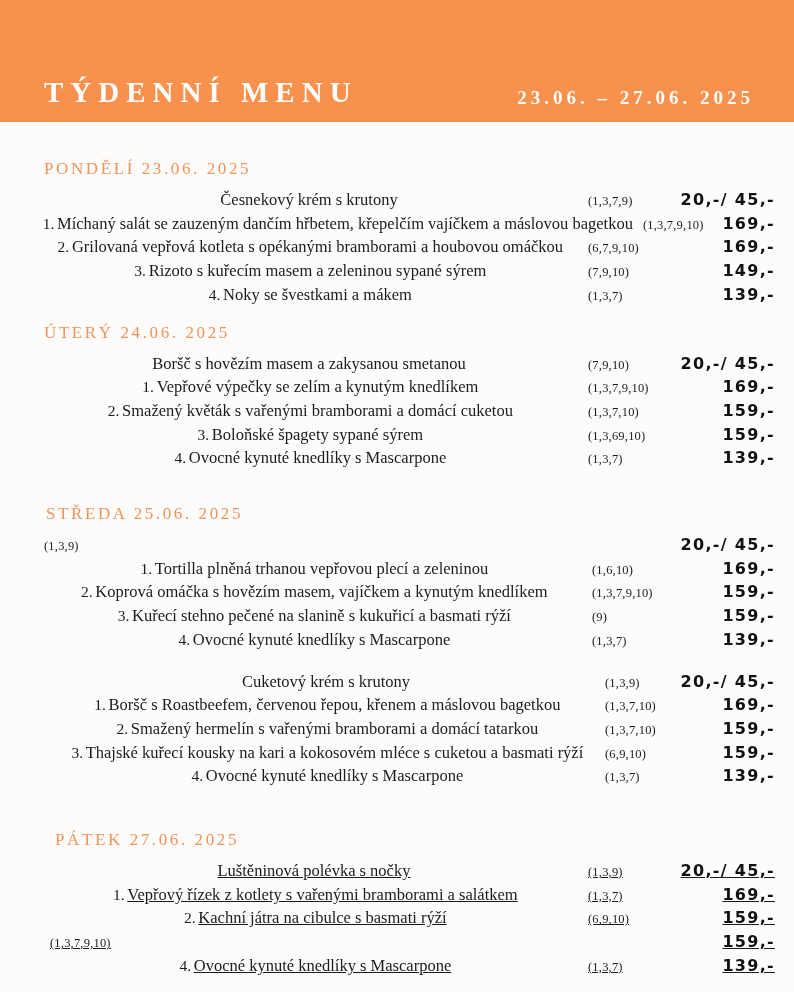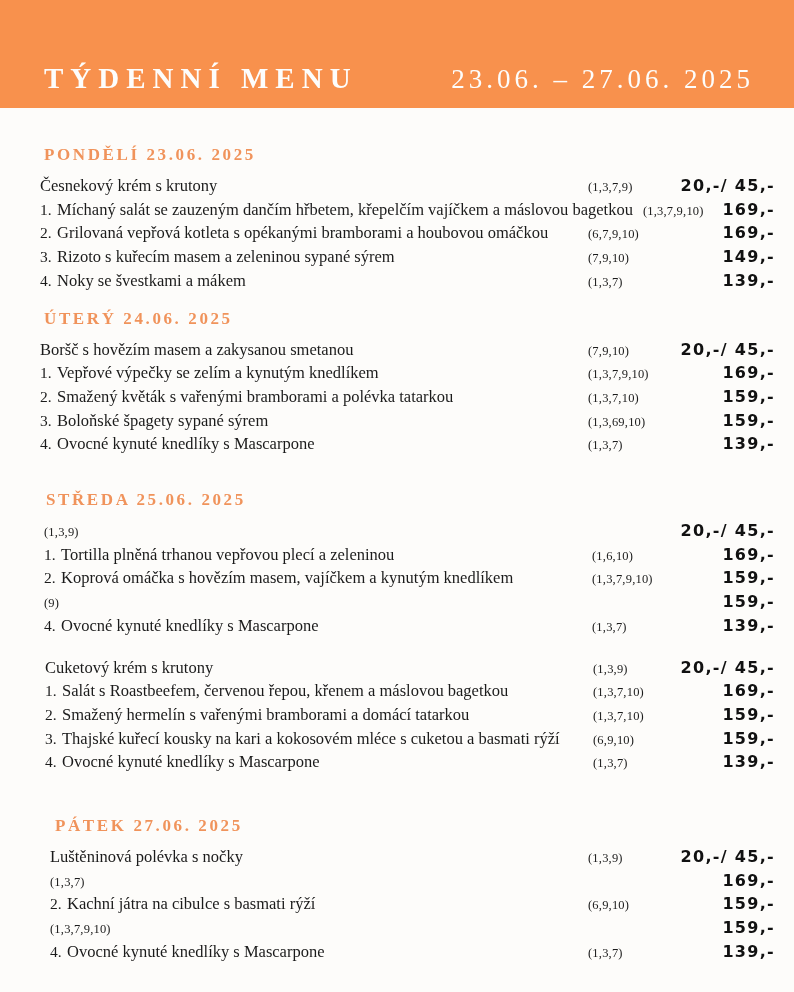--- a/index.html
+++ b/index.html
@@ -13,60 +13,61 @@
   body {
     width: 794px;
     height: 992px;
     background: #FDFCFA;
     font-family: "Liberation Serif", serif;
     color: var(--text-dark);
     overflow: hidden;
   }
   .banner {
     width: 100%;
-    height: 108px;
+    height: 122px;
     background: var(--banner-orange);
     display: flex;
     justify-content: space-between;
     align-items: flex-end;
     padding: 0 40px 15px 44px;
   }
   .banner-title {
     color: #FDFDFC;
     font-size: 29px;
     font-weight: bold;
     letter-spacing: 7px;
     line-height: 1;
     white-space: nowrap;
   }
   .banner-date {
     color: #FDFDFC;
-    font-size: 27px;
-    font-weight: normal;
+    font-size: 19px;
+    font-weight: bold;
     letter-spacing: 4px;
     line-height: 1;
     white-space: nowrap;
   }
   .menu {
     padding: 36px 19px 0 40px;
   }
   .day-heading {
     color: var(--heading-orange);
     font-size: 17px;
-    font-weight: bold;
+    font-weight: normal;
     letter-spacing: 2.6px;
     line-height: 22px;
     margin-bottom: 9px;
     white-space: nowrap;
   }
   .row {
     display: flex;
     align-items: baseline;
     line-height: 21.7px;
     white-space: nowrap;
+    text-align: center;
   }
   .dish {
     min-width: 548px;
     padding-right: 10px;
     font-size: 16.5px;
     white-space: nowrap;
   }
   .num {
     display: inline-block;
     width: 17px;
@@ -87,24 +88,24 @@
     white-space: nowrap;
   }
   
   .day-0 .day-heading, .day-1 .day-heading { margin-left: 4px; }
   .day-1 { margin-top: 14px; }
   .day-2 { margin-top: 32px; }
   .day-2 .day-heading { margin-left: 6px; }
   .day-2 .row { padding-left: 4px; }
   .day-3 { margin-top: 18px; }
   .day-3 .day-heading { margin-left: 2px; }
-  .day-3 .row { padding-left: 5px; }
+  .day-3 .row { padding-left: 5px; margin-left: 12px; }
   .day-4 { margin-top: 40px; }
   .day-4 .day-heading { margin-left: 15px; }
-  .day-4 .row { padding-left: 10px; }
+  .day-4 .row { padding-left: 10px; text-decoration: underline; }
   .day-4 .dish { min-width: 538px; }
 </style>
 </head>
 <body>
 
 <header class="banner">
   <div class="banner-title">TÝDENNÍ MENU</div>
   <div class="banner-date">23.06. – 27.06. 2025</div>
 </header>
 
@@ -153,21 +154,21 @@
     <span class="price">20,-/ 45,-</span>
   </div>
 
   <div class="row">
     <span class="dish"><span class="num">1.</span><span class="name">Vepřové výpečky se zelím a kynutým knedlíkem</span></span>
     <span class="allergens">(1,3,7,9,10)</span>
     <span class="price">169,-</span>
   </div>
 
   <div class="row">
-    <span class="dish"><span class="num">2.</span><span class="name">Smažený květák s vařenými bramborami a polévka tatarkou</span></span>
+    <span class="dish"><span class="num">2.</span><span class="name">Smažený květák s vařenými bramborami a domácí cuketou</span></span>
     <span class="allergens">(1,3,7,10)</span>
     <span class="price">159,-</span>
   </div>
 
   <div class="row">
     <span class="dish"><span class="num">3.</span><span class="name">Boloňské špagety sypané sýrem</span></span>
     <span class="allergens">(1,3,69,10)</span>
     <span class="price">159,-</span>
   </div>
 
@@ -193,20 +194,21 @@
     <span class="price">169,-</span>
   </div>
 
   <div class="row">
     <span class="dish"><span class="num">2.</span><span class="name">Koprová omáčka s hovězím masem, vajíčkem a kynutým knedlíkem</span></span>
     <span class="allergens">(1,3,7,9,10)</span>
     <span class="price">159,-</span>
   </div>
 
   <div class="row">
+    <span class="dish"><span class="num">3.</span><span class="name">Kuřecí stehno pečené na slanině s kukuřicí a basmati rýží</span></span>
     <span class="allergens">(9)</span>
     <span class="price">159,-</span>
   </div>
 
   <div class="row">
     <span class="dish"><span class="num">4.</span><span class="name">Ovocné kynuté knedlíky s Mascarpone</span></span>
     <span class="allergens">(1,3,7)</span>
     <span class="price">139,-</span>
   </div>
 </div>
@@ -214,21 +216,21 @@
 
   <section class="day day-3">
     <div class="rows">
   <div class="row">
     <span class="dish"><span class="name">Cuketový krém s krutony</span></span>
     <span class="allergens">(1,3,9)</span>
     <span class="price">20,-/ 45,-</span>
   </div>
 
   <div class="row">
-    <span class="dish"><span class="num">1.</span><span class="name">Salát s Roastbeefem, červenou řepou, křenem a máslovou bagetkou</span></span>
+    <span class="dish"><span class="num">1.</span><span class="name">Boršč s Roastbeefem, červenou řepou, křenem a máslovou bagetkou</span></span>
     <span class="allergens">(1,3,7,10)</span>
     <span class="price">169,-</span>
   </div>
 
   <div class="row">
     <span class="dish"><span class="num">2.</span><span class="name">Smažený hermelín s vařenými bramborami a domácí tatarkou</span></span>
     <span class="allergens">(1,3,7,10)</span>
     <span class="price">159,-</span>
   </div>
 
@@ -249,20 +251,21 @@
   <section class="day day-4">
     <h2 class="day-heading">PÁTEK 27.06. 2025</h2>
     <div class="rows">
   <div class="row">
     <span class="dish"><span class="name">Luštěninová polévka s nočky</span></span>
     <span class="allergens">(1,3,9)</span>
     <span class="price">20,-/ 45,-</span>
   </div>
 
   <div class="row">
+    <span class="dish"><span class="num">1.</span><span class="name">Vepřový řízek z kotlety s vařenými bramborami a salátkem</span></span>
     <span class="allergens">(1,3,7)</span>
     <span class="price">169,-</span>
   </div>
 
   <div class="row">
     <span class="dish"><span class="num">2.</span><span class="name">Kachní játra na cibulce s basmati rýží</span></span>
     <span class="allergens">(6,9,10)</span>
     <span class="price">159,-</span>
   </div>
 

